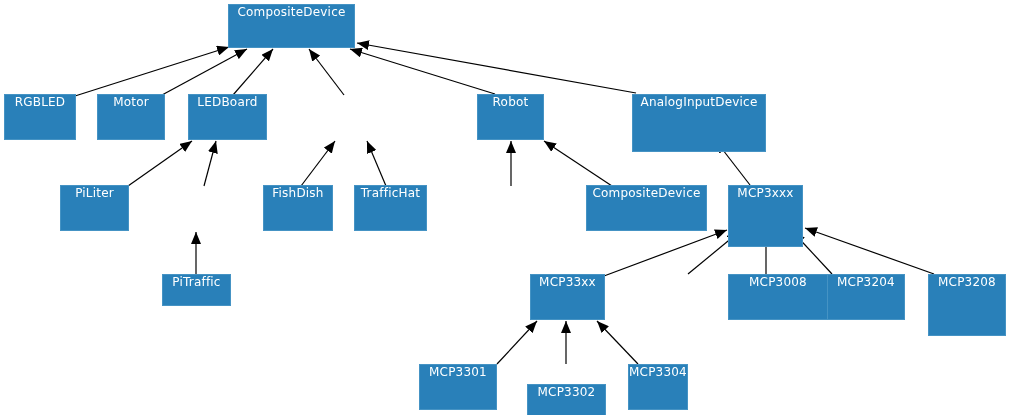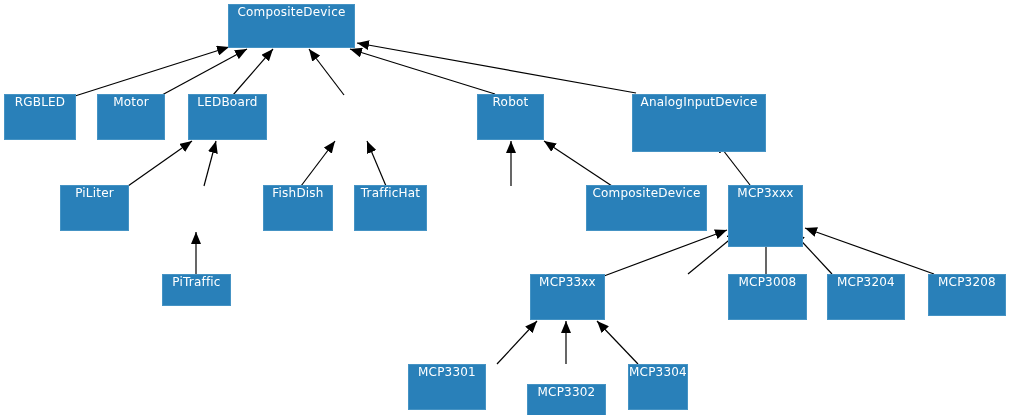--- a/index.html
+++ b/index.html
@@ -108,31 +108,31 @@
   <div class="node" style="left:728px;top:185px;width:75px;height:62px">
     <span class="node-label">MCP3xxx</span>
   </div>
 
   <div class="node" style="left:162px;top:274px;width:69px;height:32px">
     <span class="node-label">PiTraffic</span>
   </div>
   <div class="node" style="left:530px;top:274px;width:75px;height:46px">
     <span class="node-label">MCP33xx</span>
   </div>
-  <div class="node" style="left:728px;top:274px;width:79px;height:46px">
+  <div class="node" style="left:728px;top:274px;width:100px;height:46px">
     <span class="node-label">MCP3008</span>
   </div>
   <div class="node" style="left:827px;top:274px;width:78px;height:46px">
     <span class="node-label">MCP3204</span>
   </div>
-  <div class="node" style="left:928px;top:274px;width:78px;height:42px">
+  <div class="node" style="left:928px;top:274px;width:78px;height:62px">
     <span class="node-label">MCP3208</span>
   </div>
 
-  <div class="node" style="left:408px;top:364px;width:78px;height:46px">
+  <div class="node" style="left:419px;top:364px;width:78px;height:46px">
     <span class="node-label">MCP3301</span>
   </div>
   <div class="node" style="left:527px;top:384px;width:79px;height:46px">
     <span class="node-label">MCP3302</span>
   </div>
   <div class="node" style="left:628px;top:364px;width:60px;height:46px">
     <span class="node-label">MCP3304</span>
   </div>
 
 </div>

